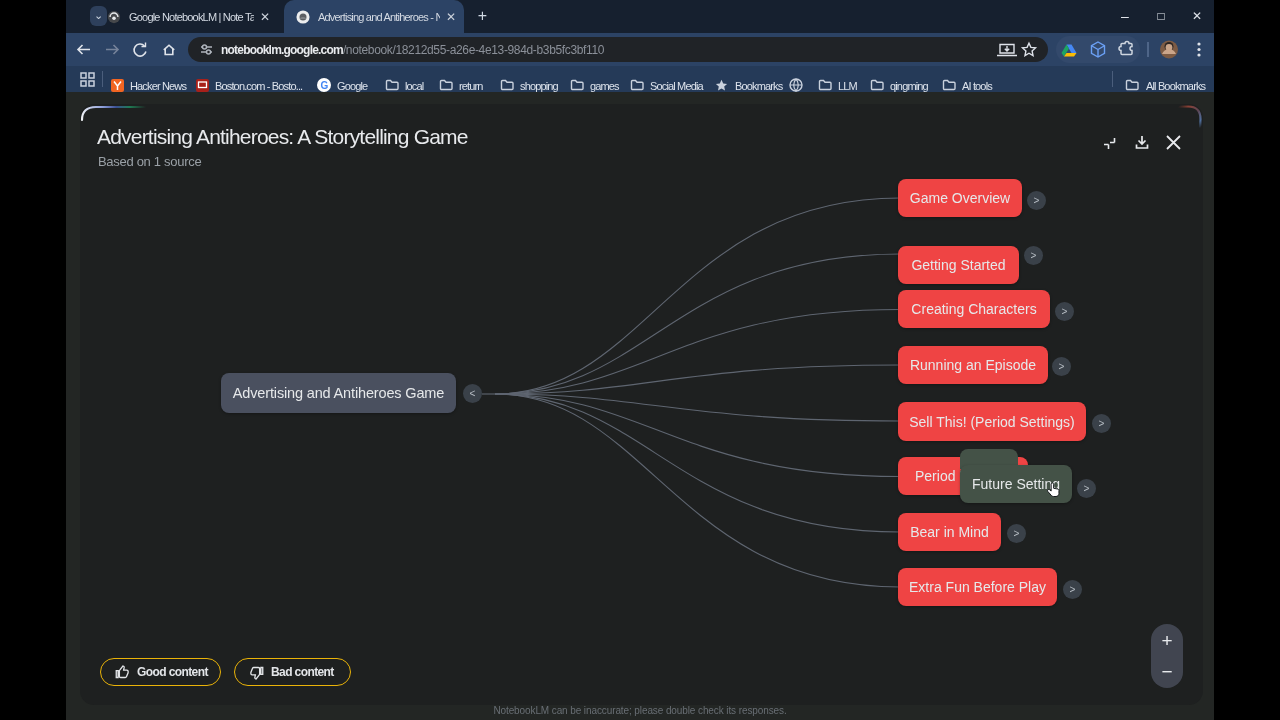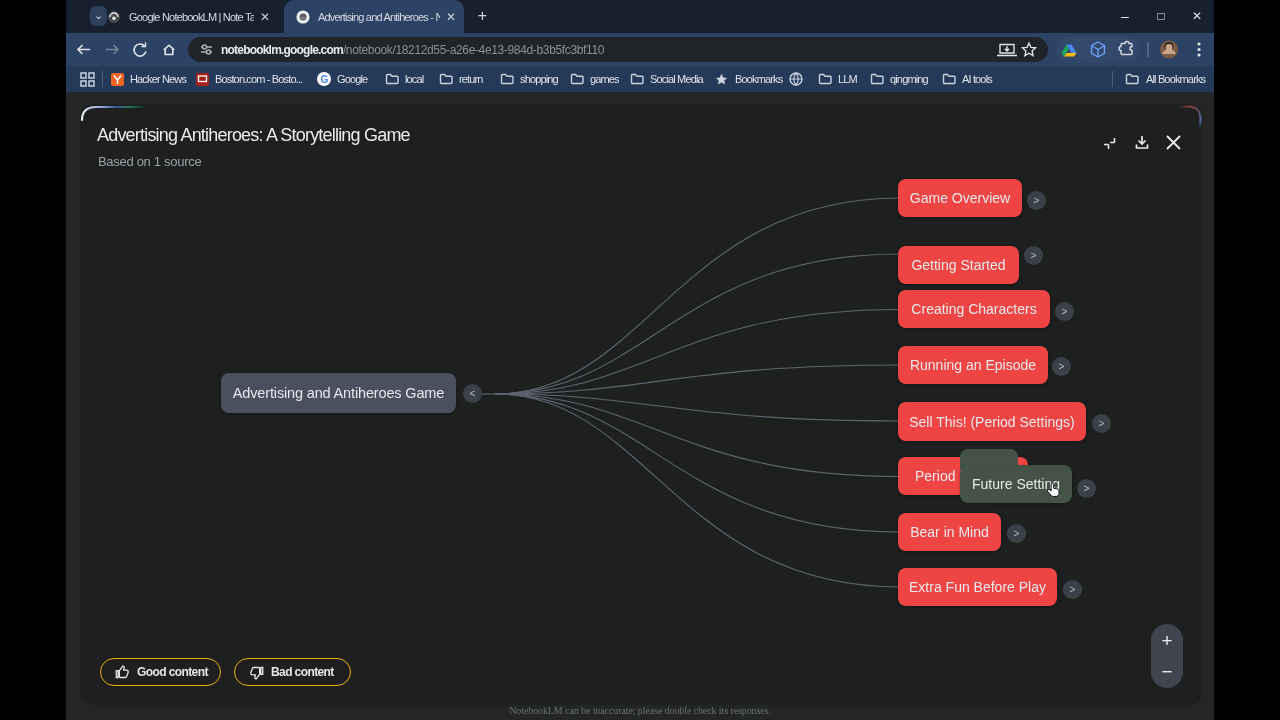--- a/index.html
+++ b/index.html
@@ -27,41 +27,41 @@
   #omnibox { position:absolute; left:122px; top:4px; width:860px; height:25px; border-radius:13px;
     background:#202327; display:flex; align-items:center; }
   #omnitext { font-size:12px; color:#e8eaed; margin-left:6px; letter-spacing:-0.8px; }
   #omnitext span { color:#8b9099; letter-spacing:-0.35px; }
   #extpill { position:absolute; left:990px; top:3px; width:84px; height:27px; border-radius:14px;
     background:#33496b; }
 
   
   #bookmarks { position:absolute; left:0; top:66px; width:1148px; height:26px; background:#253a58;
     display:flex; align-items:center; font-size:11px; color:#dde3ec; letter-spacing:-0.85px; }
-  .bk { display:flex; align-items:center; white-space:nowrap; }
+  .bk { display:flex; align-items:flex-end; white-space:nowrap; }
 
   
   #content { position:absolute; left:0; top:92px; width:1148px; height:628px; background:#232624; }
   #dialog { position:absolute; left:14px; top:12px; width:1123px; height:601px; background:#1e2020;
     border-radius:14px; }
-  #mtitle { position:absolute; left:17px; top:21px; font-size:18px; color:#e8eaed; letter-spacing:-0.8px; }
+  #mtitle { position:absolute; left:17px; top:21px; font-size:21px; color:#e8eaed; letter-spacing:-0.8px; }
   #msub { position:absolute; left:18px; top:50px; font-size:13px; color:#9aa0a6; letter-spacing:-0.3px; }
 
   .node { position:absolute; border-radius:8px; box-shadow:0 1px 3px rgba(0,0,0,.3); color:#e6e8ea; font-size:14px;
     display:flex; align-items:center; justify-content:center; white-space:nowrap; }
   .rnode { background:#ef4444; }
   .badge { position:absolute; width:19px; height:19px; border-radius:50%; background:#3a4149;
     color:#b7bdc4; font-size:10px; display:flex; align-items:center; justify-content:center; }
 
   .pill-btn { position:absolute; height:28px; border-radius:15px; border:1px solid #eab308;
     color:#e3e5e8; font-size:12px; font-weight:bold; letter-spacing:-0.6px; display:flex; align-items:center; }
   #zoomctl { position:absolute; width:32px; height:64px; border-radius:16px; background:#414550;
     color:#e8eaed; }
   #disclaimer { position:absolute; left:0; top:613px; width:1148px; text-align:center;
-    font-size:10px; color:#686e74; letter-spacing:-0.1px;font-family:Liberation Serif, serif; }
+    font-size:10px; color:#686e74; letter-spacing:-0.1px; }
 </style>
 </head>
 <body>
 <div id="win">
 
   <div id="tabstrip">
     <div id="tsearch">⌄</div>
     <div class="tab" id="tab1">
       <svg width="14" height="14" style="margin-left:11px" viewBox="0 0 16 16">
         <circle cx="8" cy="8" r="7" fill="#46484b"></circle>

